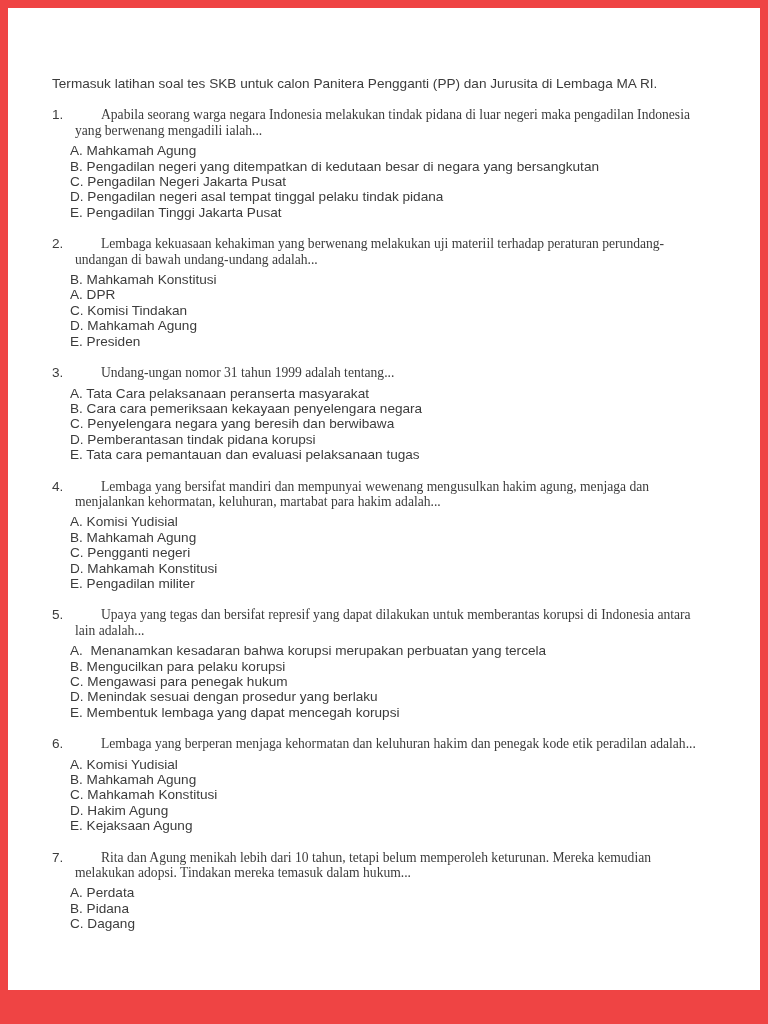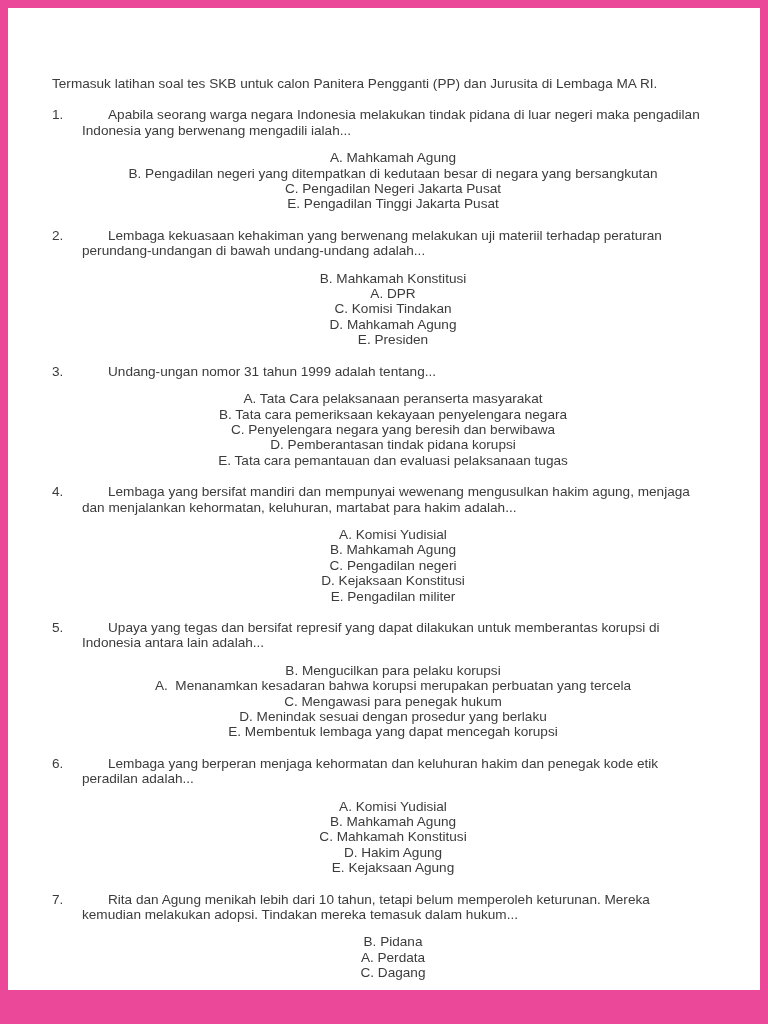--- a/index.html
+++ b/index.html
@@ -8,21 +8,21 @@
     width: 768px;
     height: 1024px;
     background: #d9d9d9;
     font-family: "Liberation Sans", "DejaVu Sans", sans-serif;
     overflow: hidden;
   }
   .viewer {
     position: relative;
     width: 768px;
     height: 1024px;
-    background: #ec4899;
+    background: #ef4444;
   }
   .paper {
     position: absolute;
     left: 8px;
     top: 8px;
     width: 752px;
     height: 982px;
     background: #ffffff;
     box-sizing: border-box;
     padding: 68px 44px 20px 44px;
@@ -40,107 +40,108 @@
     margin: 16px 0 0 0;
     padding-left: 18px; 
   }
   .q-num {
     position: absolute;
     left: 0;
     top: 0;
   }
   .q-text {
     text-indent: 26px; 
-    margin: 12px;
+    margin: 5px;
+    font-family: Liberation Serif, serif;
   }
   .q-options {
     margin: 0;
   }
   .q-option {
     margin: 0;
     white-space: pre-wrap;
-    text-align: center;
   }
 </style>
 </head>
 <body>
 
 <div class="viewer">
   <div class="paper">
     <p class="doc-header">Termasuk latihan soal tes SKB untuk calon Panitera Pengganti (PP) dan Jurusita di Lembaga MA RI.</p>
     <div>
         <div class="question">
           <span class="q-num">1.</span>
           <div class="q-text">Apabila seorang warga negara Indonesia melakukan tindak pidana di luar negeri maka pengadilan Indonesia yang berwenang mengadili ialah...</div>
           <div class="q-options">
             <div class="q-option">A. Mahkamah Agung</div>
             <div class="q-option">B. Pengadilan negeri yang ditempatkan di kedutaan besar di negara yang bersangkutan</div>
             <div class="q-option">C. Pengadilan Negeri Jakarta Pusat</div>
+            <div class="q-option">D. Pengadilan negeri asal tempat tinggal pelaku tindak pidana</div>
             <div class="q-option">E. Pengadilan Tinggi Jakarta Pusat</div>
           </div>
         </div>
         <div class="question">
           <span class="q-num">2.</span>
           <div class="q-text">Lembaga kekuasaan kehakiman yang berwenang melakukan uji materiil terhadap peraturan perundang-undangan di bawah undang-undang adalah...</div>
           <div class="q-options">
             <div class="q-option">B. Mahkamah Konstitusi</div>
             <div class="q-option">A. DPR</div>
             <div class="q-option">C. Komisi Tindakan</div>
             <div class="q-option">D. Mahkamah Agung</div>
             <div class="q-option">E. Presiden</div>
           </div>
         </div>
         <div class="question">
           <span class="q-num">3.</span>
           <div class="q-text">Undang-ungan nomor 31 tahun 1999 adalah tentang...</div>
           <div class="q-options">
             <div class="q-option">A. Tata Cara pelaksanaan peranserta masyarakat</div>
-            <div class="q-option">B. Tata cara pemeriksaan kekayaan penyelengara negara</div>
+            <div class="q-option">B. Cara cara pemeriksaan kekayaan penyelengara negara</div>
             <div class="q-option">C. Penyelengara negara yang beresih dan berwibawa</div>
             <div class="q-option">D. Pemberantasan tindak pidana korupsi</div>
             <div class="q-option">E. Tata cara pemantauan dan evaluasi pelaksanaan tugas</div>
           </div>
         </div>
         <div class="question">
           <span class="q-num">4.</span>
           <div class="q-text">Lembaga yang bersifat mandiri dan mempunyai wewenang mengusulkan hakim agung, menjaga dan menjalankan kehormatan, keluhuran, martabat para hakim adalah...</div>
           <div class="q-options">
             <div class="q-option">A. Komisi Yudisial</div>
             <div class="q-option">B. Mahkamah Agung</div>
-            <div class="q-option">C. Pengadilan negeri</div>
-            <div class="q-option">D. Kejaksaan Konstitusi</div>
+            <div class="q-option">C. Pengganti negeri</div>
+            <div class="q-option">D. Mahkamah Konstitusi</div>
             <div class="q-option">E. Pengadilan militer</div>
           </div>
         </div>
         <div class="question">
           <span class="q-num">5.</span>
           <div class="q-text">Upaya yang tegas dan bersifat represif yang dapat dilakukan untuk memberantas korupsi di Indonesia antara lain adalah...</div>
           <div class="q-options">
+            <div class="q-option">A.  Menanamkan kesadaran bahwa korupsi merupakan perbuatan yang tercela</div>
             <div class="q-option">B. Mengucilkan para pelaku korupsi</div>
-            <div class="q-option">A.  Menanamkan kesadaran bahwa korupsi merupakan perbuatan yang tercela</div>
             <div class="q-option">C. Mengawasi para penegak hukum</div>
             <div class="q-option">D. Menindak sesuai dengan prosedur yang berlaku</div>
             <div class="q-option">E. Membentuk lembaga yang dapat mencegah korupsi</div>
           </div>
         </div>
         <div class="question">
           <span class="q-num">6.</span>
           <div class="q-text">Lembaga yang berperan menjaga kehormatan dan keluhuran hakim dan penegak kode etik peradilan adalah...</div>
           <div class="q-options">
             <div class="q-option">A. Komisi Yudisial</div>
             <div class="q-option">B. Mahkamah Agung</div>
             <div class="q-option">C. Mahkamah Konstitusi</div>
             <div class="q-option">D. Hakim Agung</div>
             <div class="q-option">E. Kejaksaan Agung</div>
           </div>
         </div>
         <div class="question">
           <span class="q-num">7.</span>
           <div class="q-text">Rita dan Agung menikah lebih dari 10 tahun, tetapi belum memperoleh keturunan. Mereka kemudian melakukan adopsi. Tindakan mereka temasuk dalam hukum...</div>
           <div class="q-options">
+            <div class="q-option">A. Perdata</div>
             <div class="q-option">B. Pidana</div>
-            <div class="q-option">A. Perdata</div>
             <div class="q-option">C. Dagang</div>
           </div>
         </div>
       </div>
   </div>
 </div>
 
 </body></html>

